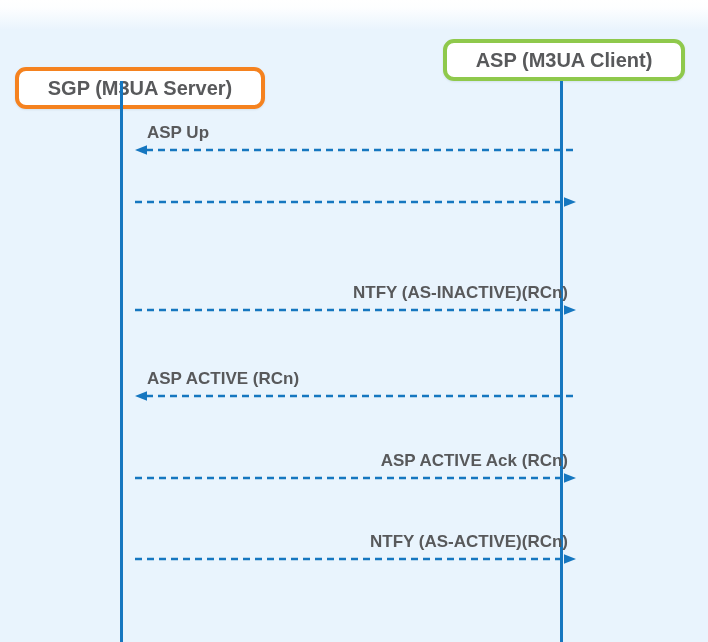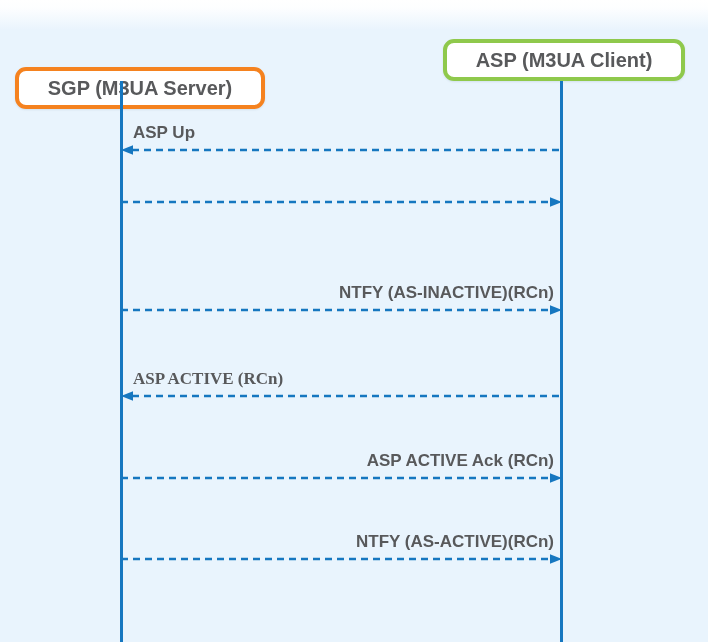--- a/index.html
+++ b/index.html
@@ -32,21 +32,21 @@
   .actor-right { left: 443px; width: 242px; border-color: var(--green); }
   .lifeline {
     position: absolute;
     top: 81px;
     bottom: 0;
     width: 3px;
     background: var(--blue);
   }
   .lifeline-left  { left: 120px; }
   .lifeline-right { left: 560px; }
-  .message { position: absolute; height: 36px; }
+  .message { position: absolute; height: 36px; padding-left: 14px; }
   .msg-label {
     height: 22px;
     line-height: 22px;
     font-weight: bold;
     font-size: 17px;
     color: var(--text);
     white-space: nowrap;
   }
   .msg-label.align-left  { text-align: left;  padding-left: 12px; }
   .msg-label.align-right { text-align: right; padding-right: 8px; }
@@ -78,21 +78,21 @@
           <polygon fill="#1677C0" points="441,6 429,1.2 429,10.8"></polygon>
         </svg>
       </div>
       <div class="message" style="top: 282px; left: 121px; width: 441px;">
         <div class="msg-label align-right">NTFY (AS-INACTIVE)(RCn)</div>
         <svg width="441" height="12" viewBox="0 0 441 12" class="msg-arrow">
           <line y1="6" y2="6" stroke="#1677C0" stroke-width="2.4" stroke-dasharray="7 5" x1="0" x2="430"></line>
           <polygon fill="#1677C0" points="441,6 429,1.2 429,10.8"></polygon>
         </svg>
       </div>
-      <div class="message" style="top: 368px; left: 121px; width: 441px; font-family: Liberation Serif, serif;">
+      <div class="message" style="top: 368px; left: 121px; width: 441px;">
         <div class="msg-label align-left">ASP ACTIVE (RCn)</div>
         <svg width="441" height="12" viewBox="0 0 441 12" class="msg-arrow">
           <line y1="6" y2="6" stroke="#1677C0" stroke-width="2.4" stroke-dasharray="7 5" x1="11" x2="441"></line>
           <polygon fill="#1677C0" points="0,6 12,1.2 12,10.8"></polygon>
         </svg>
       </div>
       <div class="message" style="top: 450px; left: 121px; width: 441px;">
         <div class="msg-label align-right">ASP ACTIVE Ack (RCn)</div>
         <svg width="441" height="12" viewBox="0 0 441 12" class="msg-arrow">
           <line y1="6" y2="6" stroke="#1677C0" stroke-width="2.4" stroke-dasharray="7 5" x1="0" x2="430"></line>

